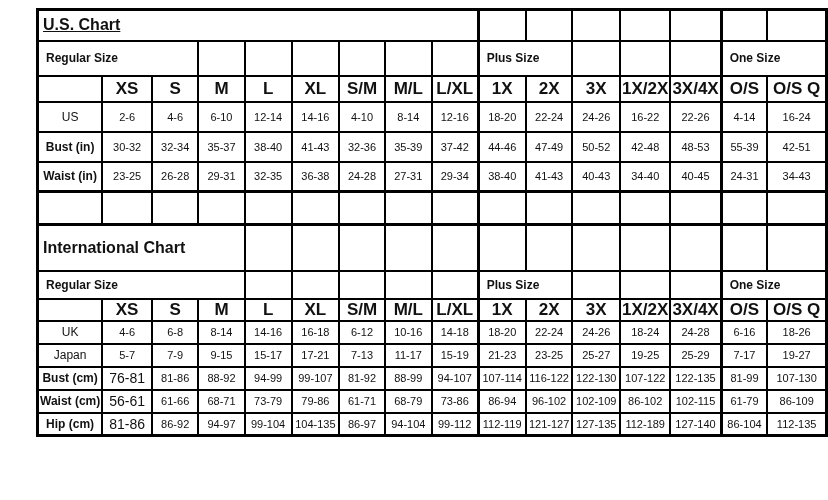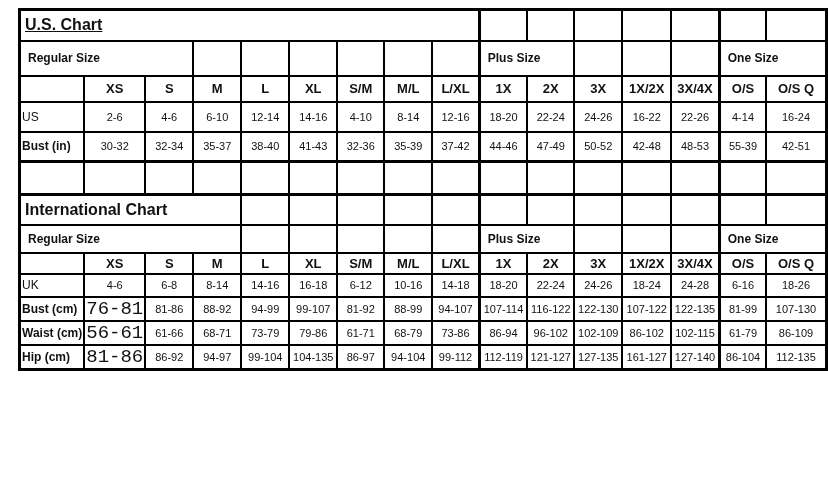--- a/index.html
+++ b/index.html
@@ -3,21 +3,21 @@
 <meta charset="utf-8">
 <style>
   * { box-sizing: border-box; }
   html,body {
     margin:0; padding:0;
     width:828px; height:500px;
     background:#ffffff;
     font-family:"Liberation Sans", sans-serif;
     color:#111;
   }
-  .wrap { margin:8px 0 0 18px; }
+  .wrap { margin:8px 0 0 36px; }
   table.chart {
     border-collapse:collapse;
     table-layout:fixed;
     border:3px solid #000;
   }
   td {
     border:2px solid #000;
     text-align:center;
     vertical-align:middle;
     font-size:11px;
@@ -33,37 +33,37 @@
     font-weight:bold;
     font-size:16px;
   }
   tr.s0 td.title { text-decoration:underline; }
   td.group {
     text-align:left;
     padding-left:7px;
     font-weight:bold;
     font-size:12px;
   }
-  td.head { font-weight:bold; font-size:13px; }
+  td.head { font-weight:bold; font-size:17px; }
   td.rowlabel {
-    text-align:left;
+    text-align:center;
     font-size:12px;
   }
   td.rowlabel.b { font-weight:bold; }
-  td.val.big { font-size:19px;font-family:Liberation Mono, monospace; }
+  td.val.big { font-size:14px; }
   tr.s0.r-title td { height:31px; }
   tr.s0.r-group td { height:35px; }
   tr.s0.r-head  td { height:26px; }
   tr.s0.r-data  td { height:30px; }
   tr.r-spacer td {
     height:33px;
     border-top-width:3px;
     border-bottom-width:3px;
   }
-  tr.s1.r-title td { height:30px; }
+  tr.s1.r-title td { height:46px; }
   tr.s1.r-group td { height:28px; }
   tr.s1.r-head  td { height:21px; }
   tr.s1.r-data  td { height:23px; }
 </style>
 </head>
 <body>
 
 <div class="wrap">
   <table class="chart">
     <colgroup>
@@ -156,20 +156,38 @@
           <td class="val">35-39</td>
           <td class="val">37-42</td>
           <td class="val gs">44-46</td>
           <td class="val">47-49</td>
           <td class="val">50-52</td>
           <td class="val">42-48</td>
           <td class="val">48-53</td>
           <td class="val gs">55-39</td>
           <td class="val">42-51</td>
         </tr>
+        <tr class="s0 r-data">
+          <td class="rowlabel b">Waist (in)</td>
+          <td class="val">23-25</td>
+          <td class="val">26-28</td>
+          <td class="val">29-31</td>
+          <td class="val">32-35</td>
+          <td class="val">36-38</td>
+          <td class="val">24-28</td>
+          <td class="val">27-31</td>
+          <td class="val">29-34</td>
+          <td class="val gs">38-40</td>
+          <td class="val">41-43</td>
+          <td class="val">40-43</td>
+          <td class="val">34-40</td>
+          <td class="val">40-45</td>
+          <td class="val gs">24-31</td>
+          <td class="val">34-43</td>
+        </tr>
         <tr class="r-spacer">
           <td class="empty"></td>
           <td class="empty"></td>
           <td class="empty"></td>
           <td class="empty"></td>
           <td class="empty"></td>
           <td class="empty"></td>
           <td class="empty"></td>
           <td class="empty"></td>
           <td class="empty"></td>
@@ -239,20 +257,38 @@
           <td class="val">14-18</td>
           <td class="val gs">18-20</td>
           <td class="val">22-24</td>
           <td class="val">24-26</td>
           <td class="val">18-24</td>
           <td class="val">24-28</td>
           <td class="val gs">6-16</td>
           <td class="val">18-26</td>
         </tr>
         <tr class="s1 r-data">
+          <td class="rowlabel">Japan</td>
+          <td class="val">5-7</td>
+          <td class="val">7-9</td>
+          <td class="val">9-15</td>
+          <td class="val">15-17</td>
+          <td class="val">17-21</td>
+          <td class="val">7-13</td>
+          <td class="val">11-17</td>
+          <td class="val">15-19</td>
+          <td class="val gs">21-23</td>
+          <td class="val">23-25</td>
+          <td class="val">25-27</td>
+          <td class="val">19-25</td>
+          <td class="val">25-29</td>
+          <td class="val gs">7-17</td>
+          <td class="val">19-27</td>
+        </tr>
+        <tr class="s1 r-data">
           <td class="rowlabel b">Bust (cm)</td>
           <td class="val big">76-81</td>
           <td class="val">81-86</td>
           <td class="val">88-92</td>
           <td class="val">94-99</td>
           <td class="val">99-107</td>
           <td class="val">81-92</td>
           <td class="val">88-99</td>
           <td class="val">94-107</td>
           <td class="val gs">107-114</td>
@@ -287,20 +323,20 @@
           <td class="val">86-92</td>
           <td class="val">94-97</td>
           <td class="val">99-104</td>
           <td class="val">104-135</td>
           <td class="val">86-97</td>
           <td class="val">94-104</td>
           <td class="val">99-112</td>
           <td class="val gs">112-119</td>
           <td class="val">121-127</td>
           <td class="val">127-135</td>
-          <td class="val">161-127</td>
+          <td class="val">112-189</td>
           <td class="val">127-140</td>
           <td class="val gs">86-104</td>
           <td class="val">112-135</td>
         </tr>
       </tbody>
   </table>
 </div>
 
 </body></html>

